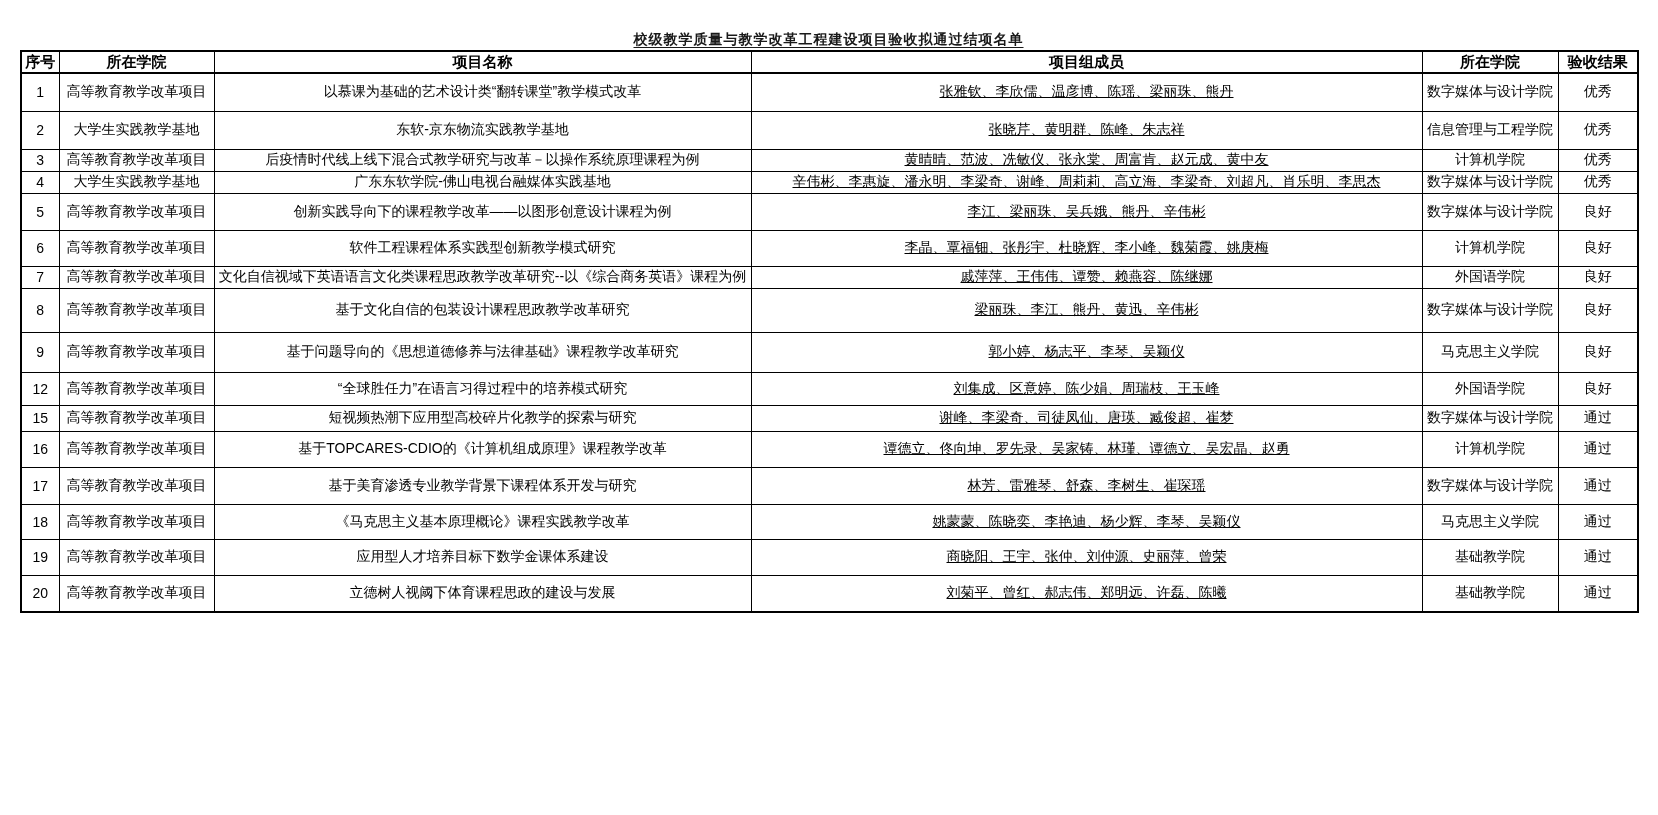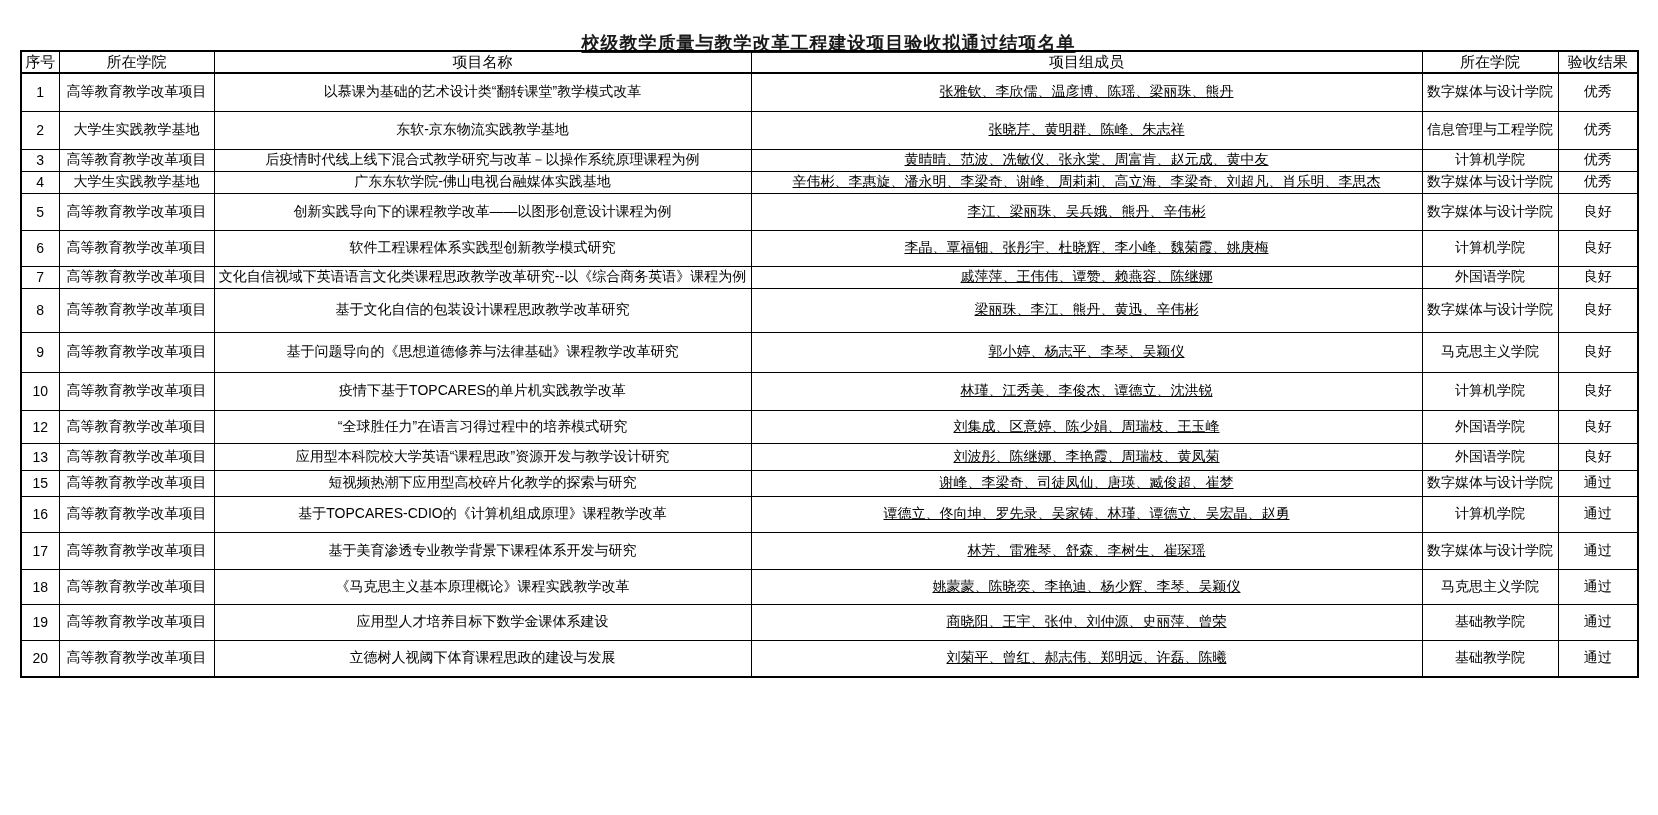--- a/index.html
+++ b/index.html
@@ -14,21 +14,21 @@
     height: 815px;
     background: #ffffff;
     overflow: hidden;
   }
   .doc-title {
     position: absolute;
     top: 31px;
     left: 20px;
     width: 1617px;
     text-align: center;
-    font-size: 18px;
+    font-size: 14px;
     font-weight: bold;
     color: #1a1a1a;
     letter-spacing: 1px;
   }
   .doc-title span {
     text-decoration: underline;
     text-underline-offset: 3px;
   }
   table.grid {
     position: absolute;
@@ -47,21 +47,21 @@
     white-space: nowrap;
     overflow: hidden;
     color: #000000;
     font-size: 14px;
   }
   table.grid thead tr {
     height: 22px;
   }
   table.grid thead th {
     font-size: 15px;
-    font-weight: normal;
+    font-weight: bold;
     border-bottom: 2px solid #000000;
   }
   td.c-no { font-size: 14px; color: #10102a; }
   td.c-category { font-size: 14px; }
   td.c-name { font-size: 14px; }
   td.c-members { font-size: 14px; text-decoration: underline; }
   td.c-college { font-size: 14px; }
   td.c-result { font-size: 14px; }
 </style>
 </head>
@@ -167,47 +167,31 @@
 
     <tr style="height: 40px;">
       <td class="c-no">9</td>
       <td class="c-category">高等教育教学改革项目</td>
       <td class="c-name">基于问题导向的《思想道德修养与法律基础》课程教学改革研究</td>
       <td class="c-members">郭小婷、杨志平、李琴、吴颖仪</td>
       <td class="c-college">马克思主义学院</td>
       <td class="c-result">良好</td>
     </tr>
 
-    <tr style="height: 38px;">
-      <td class="c-no">10</td>
-      <td class="c-category">高等教育教学改革项目</td>
-      <td class="c-name">疫情下基于TOPCARES的单片机实践教学改革</td>
-      <td class="c-members">林瑾、江秀美、李俊杰、谭德立、沈洪锐</td>
-      <td class="c-college">计算机学院</td>
-      <td class="c-result">良好</td>
-    </tr>
 
 
     <tr style="height: 33px;">
       <td class="c-no">12</td>
       <td class="c-category">高等教育教学改革项目</td>
       <td class="c-name">“全球胜任力”在语言习得过程中的培养模式研究</td>
       <td class="c-members">刘集成、区意婷、陈少娟、周瑞枝、王玉峰</td>
       <td class="c-college">外国语学院</td>
       <td class="c-result">良好</td>
     </tr>
 
-    <tr style="height: 27px;">
-      <td class="c-no">13</td>
-      <td class="c-category">高等教育教学改革项目</td>
-      <td class="c-name">应用型本科院校大学英语“课程思政”资源开发与教学设计研究</td>
-      <td class="c-members">刘波彤、陈继娜、李艳霞、周瑞枝、黄凤菊</td>
-      <td class="c-college">外国语学院</td>
-      <td class="c-result">良好</td>
-    </tr>
 
 
     <tr style="height: 26px;">
       <td class="c-no">15</td>
       <td class="c-category">高等教育教学改革项目</td>
       <td class="c-name">短视频热潮下应用型高校碎片化教学的探索与研究</td>
       <td class="c-members">谢峰、李梁奇、司徒凤仙、唐瑛、臧俊超、崔梦</td>
       <td class="c-college">数字媒体与设计学院</td>
       <td class="c-result">通过</td>
     </tr>

